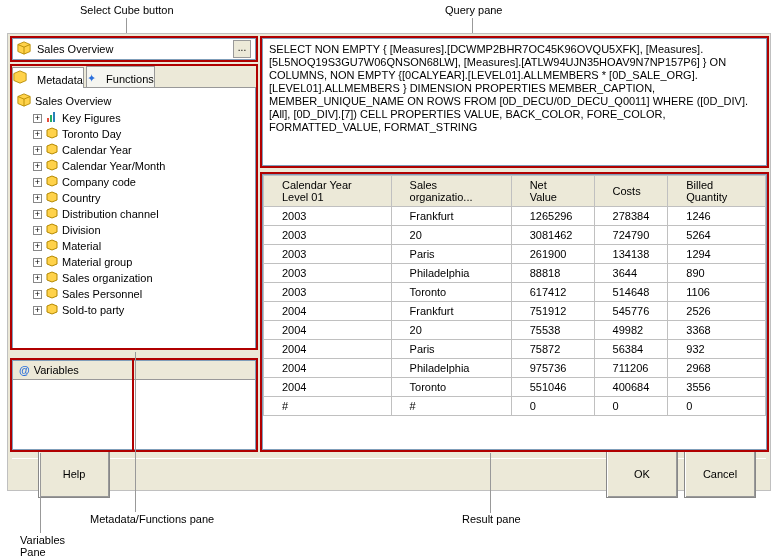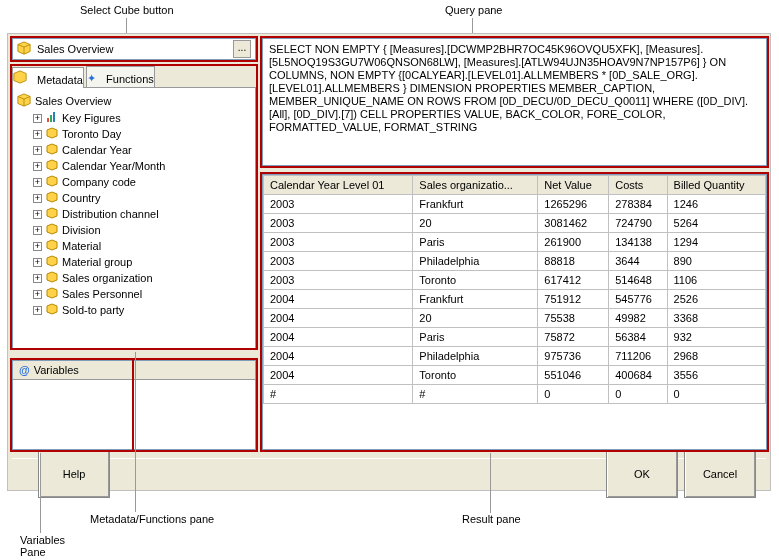--- a/index.html
+++ b/index.html
@@ -98,21 +98,21 @@
     overflow-y: scroll;
   }
 
   
   .result-pane {
     position: absolute; top: 140px; left: 254px; width: 505px; height: 276px;
     border: 1px solid #7f9db9; background: #fff;
     overflow: auto;
   }
   table { border-collapse: collapse; width: 100%; }
-  th, td { border: 1px solid #c0c0c0; padding: 3px 6px; text-align: left; font-size: 11px; }
+  th, td { border: 1px solid #c0c0c0; padding: 3px 18px; text-align: left; font-size: 11px; }
   th { background: #ece9d8; font-weight: normal; }
 
   
   .btn-bar {
     position: absolute; top: 424px; left: 4px; right: 4px; height: 30px;
     border-top: 1px solid #fff;
     display: flex; align-items: center; padding: 0 10px;
   }
   .btn {
     background: #ece9d8; border: 1px solid #888; 

